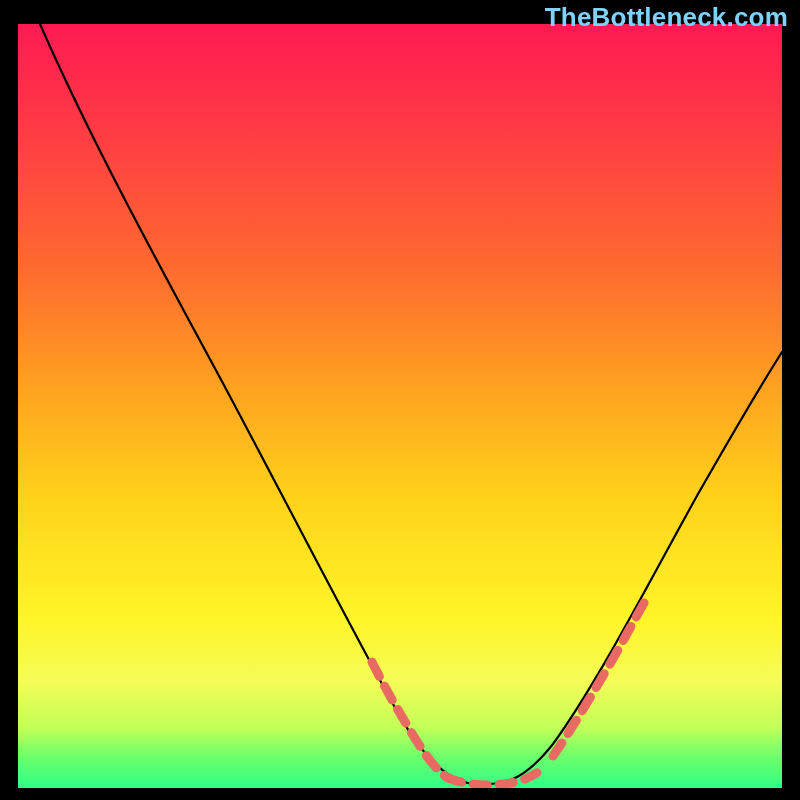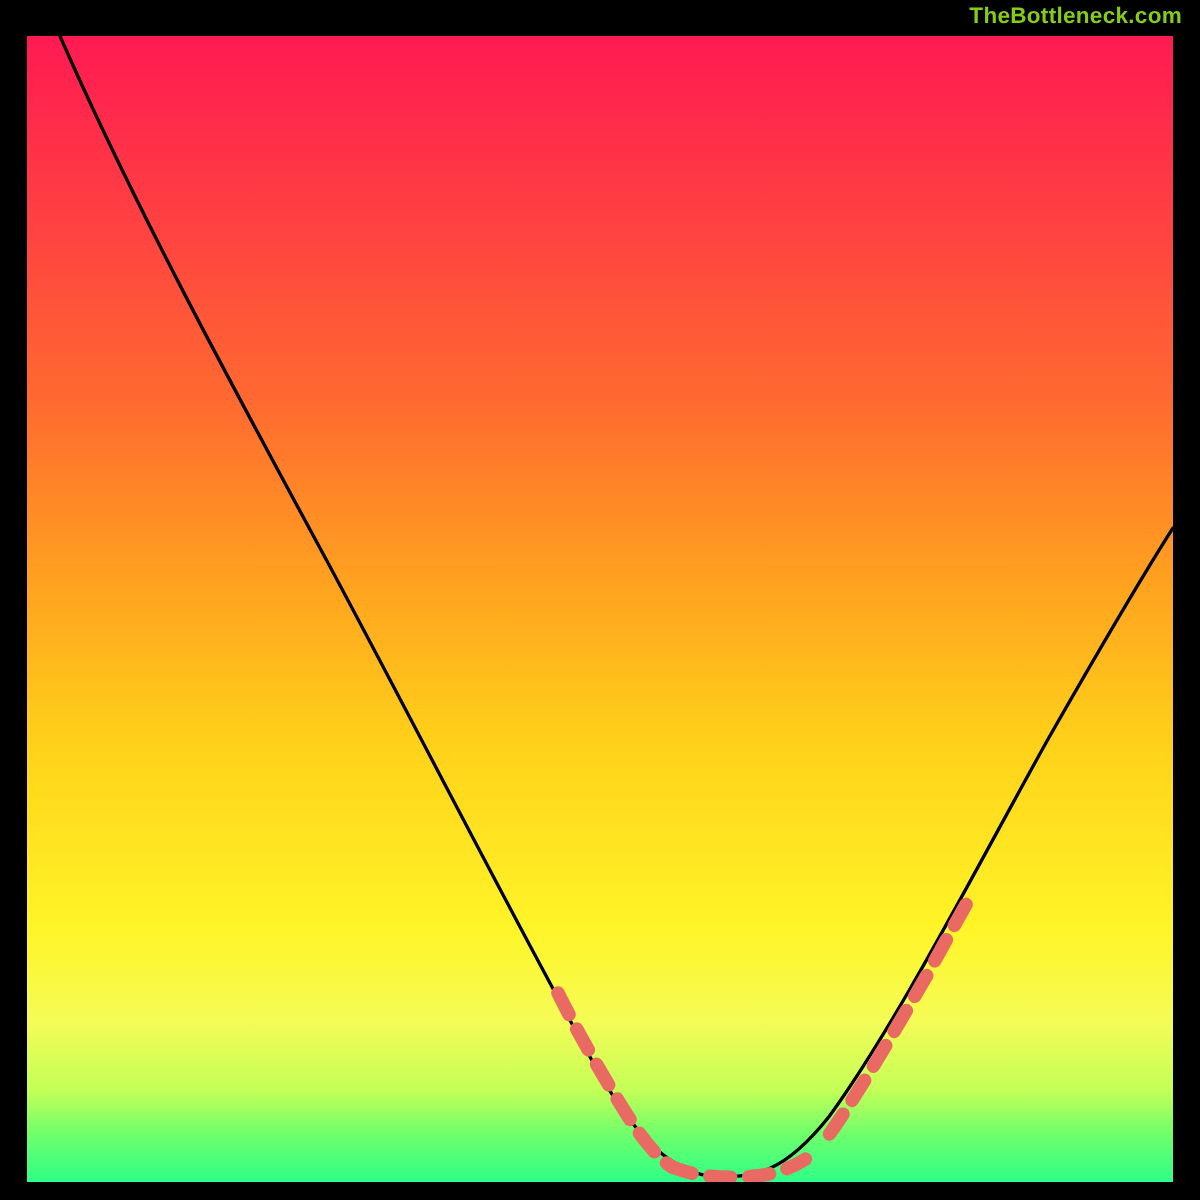--- a/index.html
+++ b/index.html
@@ -35,23 +35,23 @@
       #f4fc56 86%,
       #c3ff57 92%,
       #6cff6c 96%,
       #2eff87 100%);
   }
   .attribution {
     position: absolute;
     right: 12px;
     top: 2px;
     font-family: Arial, Helvetica, sans-serif;
-    font-size: 15px;
+    font-size: 26px;
     font-weight: 600;
-    color: #84cc16;
+    color: #7dd3fc;
     letter-spacing: 0.2px;
   }
   svg.curve {
     position: absolute;
     left: 0;
     top: 0;
     width: 764px;
     height: 764px;
   }
 </style>

